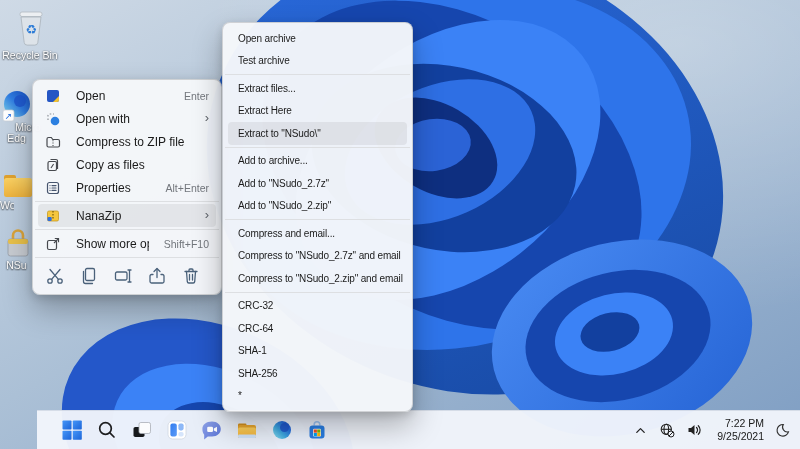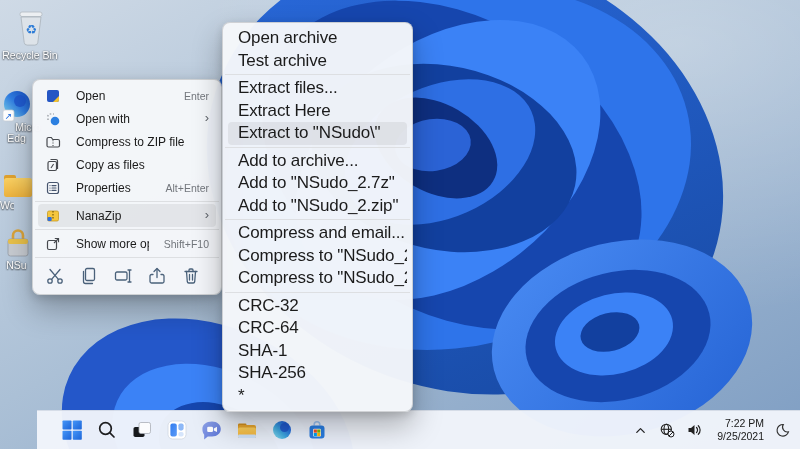--- a/index.html
+++ b/index.html
@@ -32,21 +32,21 @@
   .mil{flex:1;white-space:nowrap;overflow:hidden;}
   .mis{font-size:10.5px;color:#72767c;white-space:nowrap;}
   .chev{color:#5f646a;font-size:13px;line-height:1;transform:translateY(-1px);}
   .sep{height:1px;background:#dddfe2;margin:2px 2px;}
 
   .qrow{display:flex;align-items:center;gap:8px;padding:3px 8px 1px 9px;}
   .qbtn{width:26px;height:26px;border-radius:4px;display:flex;align-items:center;
         justify-content:center;}
 
   .smi{height:22.5px;margin:0 5px;padding:0 4px 0 10px;border-radius:4px;
-       display:flex;align-items:center;font-size:17px;letter-spacing:-0.15px;
+       display:flex;align-items:center;font-size:10px;letter-spacing:-0.15px;
        white-space:nowrap;overflow:hidden;cursor:default;}
   .smi.hl{background:rgba(0,0,0,.062);}
 
   
   .taskbar{position:absolute;left:0;right:0;bottom:0;height:39px;z-index:4;
            background:rgba(241,245,251,.96);border-top:1px solid rgba(150,165,185,.28);
            display:flex;align-items:center;margin-left:37px;}
   .tb-left{display:flex;align-items:center;gap:7px;padding-left:21px;}
   .tbtn{width:28px;height:32px;border-radius:5px;display:flex;align-items:center;
         justify-content:center;}

